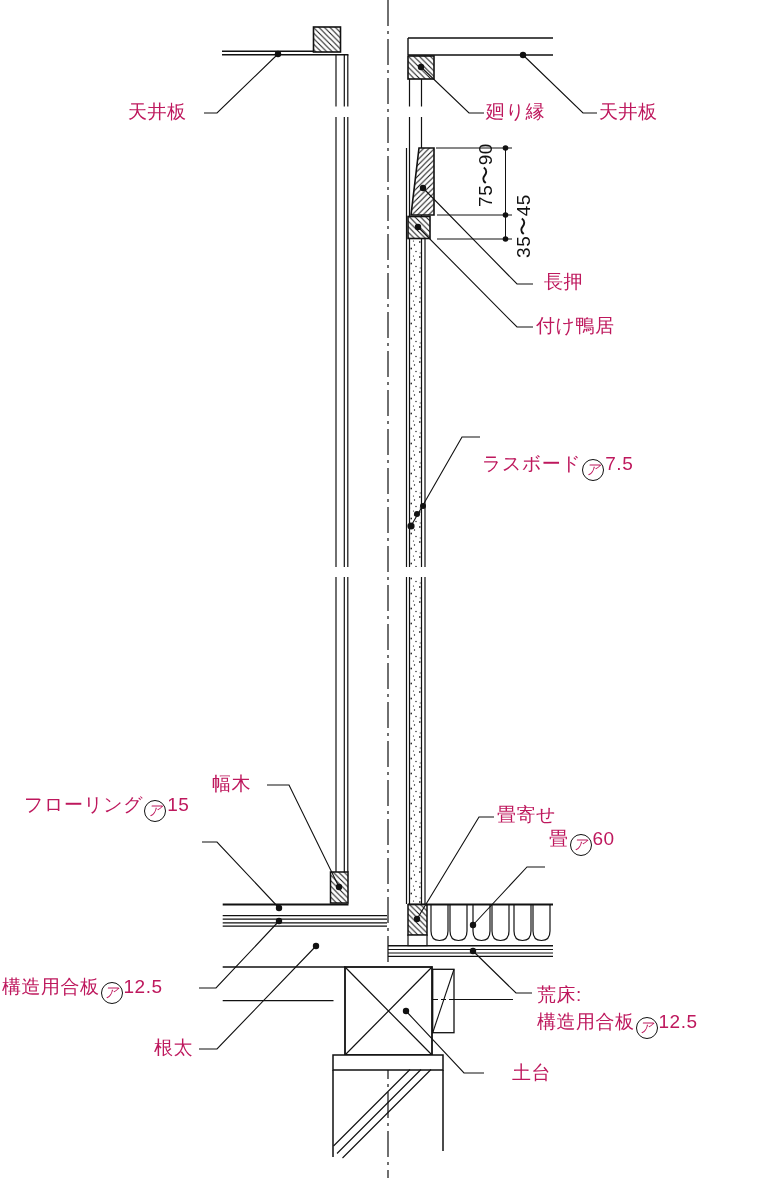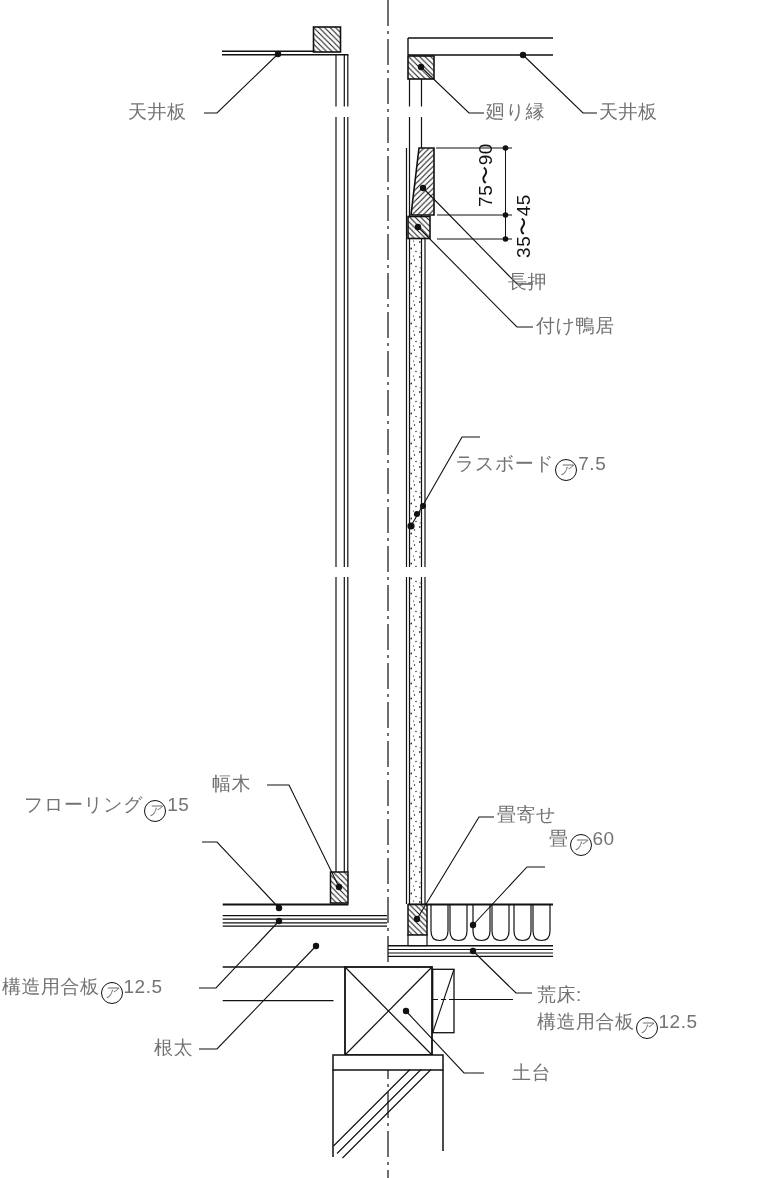--- a/index.html
+++ b/index.html
@@ -1,19 +1,19 @@
 <!DOCTYPE html>
 <html><head>
 <meta charset="utf-8">
 <style>
   html,body{margin:0;padding:0;background:#fff;}
   #stage{position:relative;width:771px;height:1178px;background:#fff;overflow:hidden;
          font-family:"Liberation Sans","DejaVu Sans",sans-serif;}
   #drawing{position:absolute;left:0;top:0;}
-  .lbl{position:absolute;font-size:19px;line-height:1.15;color:#737373;white-space:nowrap;
+  .lbl{position:absolute;font-size:19px;line-height:1.15;color:#be185d;white-space:nowrap;
        letter-spacing:0.5px;}
   .dim{position:absolute;font-size:19px;color:#111;white-space:nowrap;letter-spacing:0.5px;
        transform:translate(-50%,-50%) rotate(-90deg);}
   .maru{display:inline-block;width:20px;height:20px;border:1.4px solid #111;border-radius:50%;
         text-align:center;line-height:19px;font-size:14px;font-style:italic;
         vertical-align:-4px;margin:0 1px;letter-spacing:0;}
 </style>
 </head>
 <body>
 
@@ -182,24 +182,24 @@
   </g>
 </svg>
 
 <div class="lbl" style="left:128px;top:101px">天井板</div>
 <div class="lbl" style="left:486px;top:101px">廻り縁</div>
 <div class="lbl" style="left:599px;top:101px">天井板</div>
 
 <div class="dim" style="left:486px;top:175px">75〜90</div>
 <div class="dim" style="left:524px;top:226px">35〜45</div>
 
-<div class="lbl" style="left:508px;top:271px">長押</div>
+<div class="lbl" style="left:544px;top:271px">長押</div>
 <div class="lbl" style="left:536px;top:315px">付け鴨居</div>
 
-<div class="lbl" style="left:455px;top:453px">
+<div class="lbl" style="left:482px;top:453px">
   <span>ラスボード</span><span class="maru">ア</span><span>7.5</span>
 </div>
 
 <div class="lbl" style="left:212px;top:773px">幅木</div>
 <div class="lbl" style="left:24px;top:794px">
   <span>フローリング</span><span class="maru">ア</span><span>15</span>
 </div>
 
 <div class="lbl" style="left:497px;top:804px">畳寄せ</div>
 <div class="lbl" style="left:549px;top:828px">

